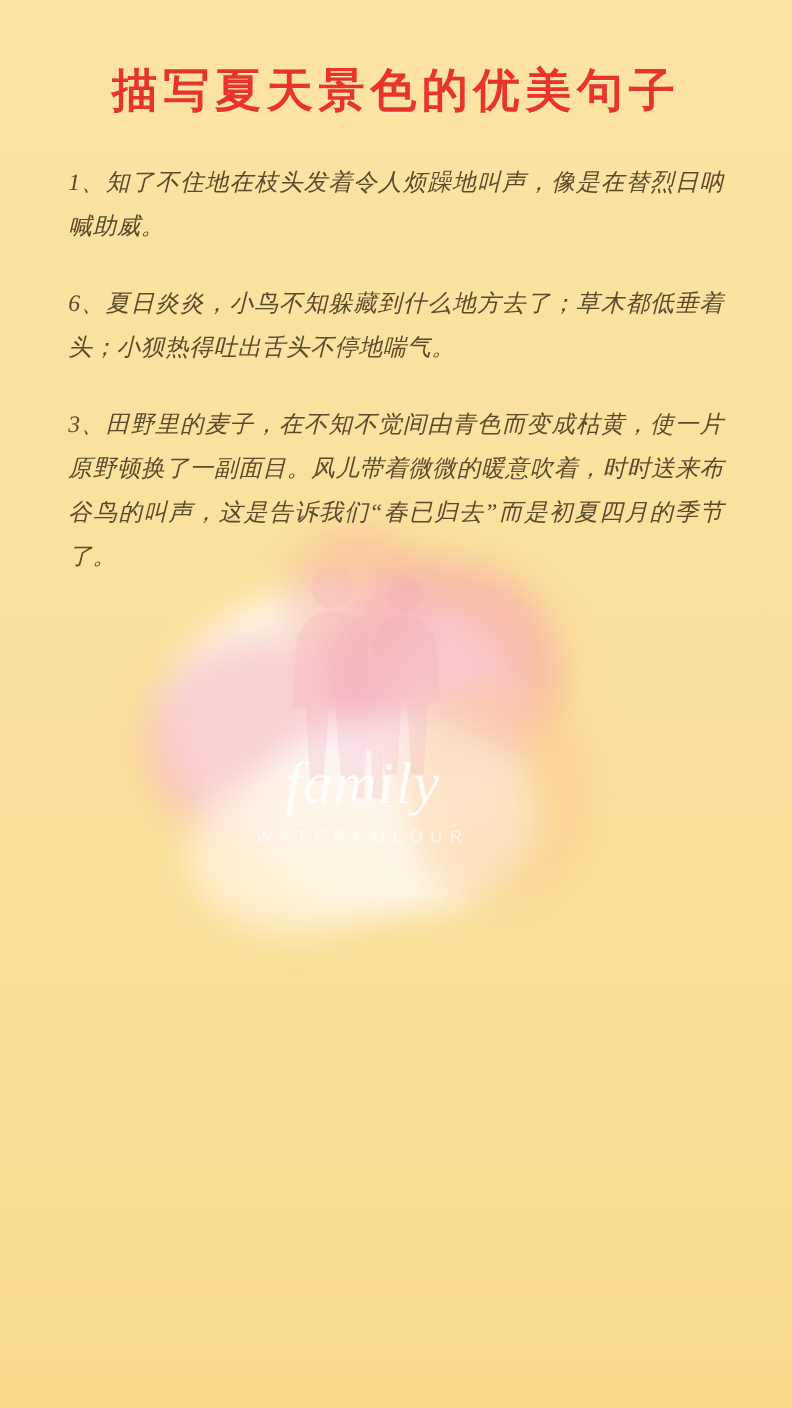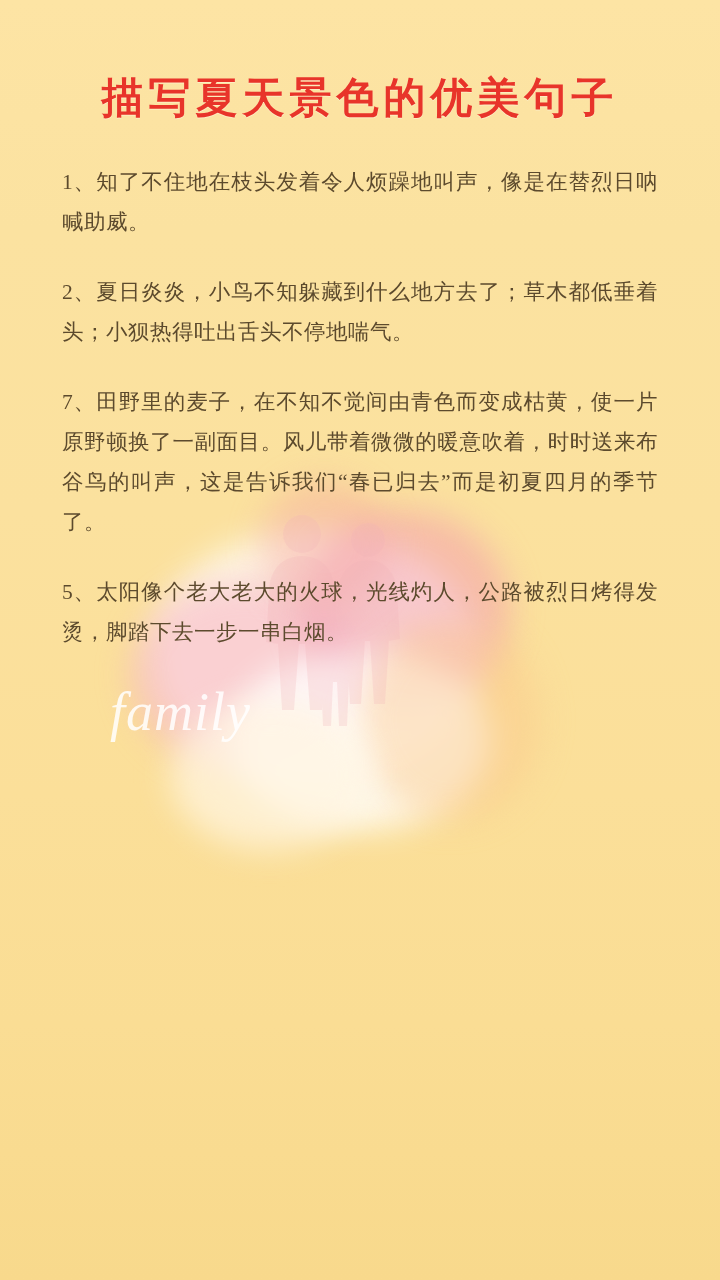--- a/index.html
+++ b/index.html
@@ -59,20 +59,21 @@
     top: 30px;
     width: 210px;
     height: 260px;
     opacity: 0.25;
   }
 
   .wm-text {
     position: absolute;
     left: 0; right: 0;
     top: 215px;
+    text-align: center;
     color: rgba(255,255,255,0.85);
     font-family: "Liberation Serif", "DejaVu Serif", serif;
     font-style: italic;
     font-size: 54px;
     letter-spacing: 1px;
     line-height: 1;
   }
   .wm-sub {
     position: absolute;
     left: 0; right: 0;
@@ -87,32 +88,33 @@
   
   .content {
     position: relative;
     z-index: 3;
     padding: 0 62px;
     box-sizing: border-box;
   }
 
   .title {
     margin: 0;
-    padding-top: 70px;
+    padding-top: 54px;
     text-align: center;
     font-family: "Liberation Sans", "DejaVu Sans", sans-serif;
     font-weight: bold;
     font-size: 42px;
     letter-spacing: 5px;
     color: #e8342a;
     text-shadow: 0 1px 0 rgba(255,255,255,0.35);
   }
 
   .paragraphs {
     margin-top: 36px;
+    font-style: italic;
   }
 
   .para {
     font-size: 21.5px;
     line-height: 40px;
     color: #5c4a2d;
     margin: 0 0 30px 0;
     text-align: justify;
     letter-spacing: 0.5px;
   }
@@ -137,26 +139,26 @@
         <circle cx="72" cy="34" r="19"></circle>
         <path d="M72 56c-20 0-32 14-33 34l-3 52 12 2 4 66h12l5-66h6l5 66h12l4-66 12-2-3-52c-1-20-13-34-33-34z"></path>
         <circle cx="138" cy="40" r="17"></circle>
         <path d="M138 60c-18 0-29 13-30 31l-3 48 11 2 4 63h11l4-63h5l4 63h11l4-63 11-2-3-48c-1-18-12-31-29-31z"></path>
         <circle cx="105" cy="112" r="12"></circle>
         <path d="M105 127c-12 0-19 9-20 21l-2 33 8 1 2 44h8l2-44h4l2 44h8l2-44 8-1-2-33c-1-12-8-21-20-21z"></path>
       </g>
     </svg>
 
     <div class="wm-text">family</div>
+    <div class="wm-sub">WATERCOLOUR</div>
   </div>
 
   <div class="content">
     <h1 class="title">描写夏天景色的优美句子</h1>
 
     <div class="paragraphs">
       <p class="para">1、知了不住地在枝头发着令人烦躁地叫声，像是在替烈日呐喊助威。</p>
-      <p class="para">2、夏日炎炎，小鸟不知躲藏到什么地方去了；草木都低垂着头；小狈热得吐出舌头不停地喘气。</p>
-      <p class="para">7、田野里的麦子，在不知不觉间由青色而变成枯黄，使一片原野顿换了一副面目。风儿带着微微的暖意吹着，时时送来布谷鸟的叫声，这是告诉我们“春已归去”而是初夏四月的季节了。</p>
-      <p class="para">5、太阳像个老大老大的火球，光线灼人，公路被烈日烤得发烫，脚踏下去一步一串白烟。</p>
+      <p class="para">6、夏日炎炎，小鸟不知躲藏到什么地方去了；草木都低垂着头；小狈热得吐出舌头不停地喘气。</p>
+      <p class="para">3、田野里的麦子，在不知不觉间由青色而变成枯黄，使一片原野顿换了一副面目。风儿带着微微的暖意吹着，时时送来布谷鸟的叫声，这是告诉我们“春已归去”而是初夏四月的季节了。</p>
     </div>
   </div>
 
 </div>
 
 </body></html>

